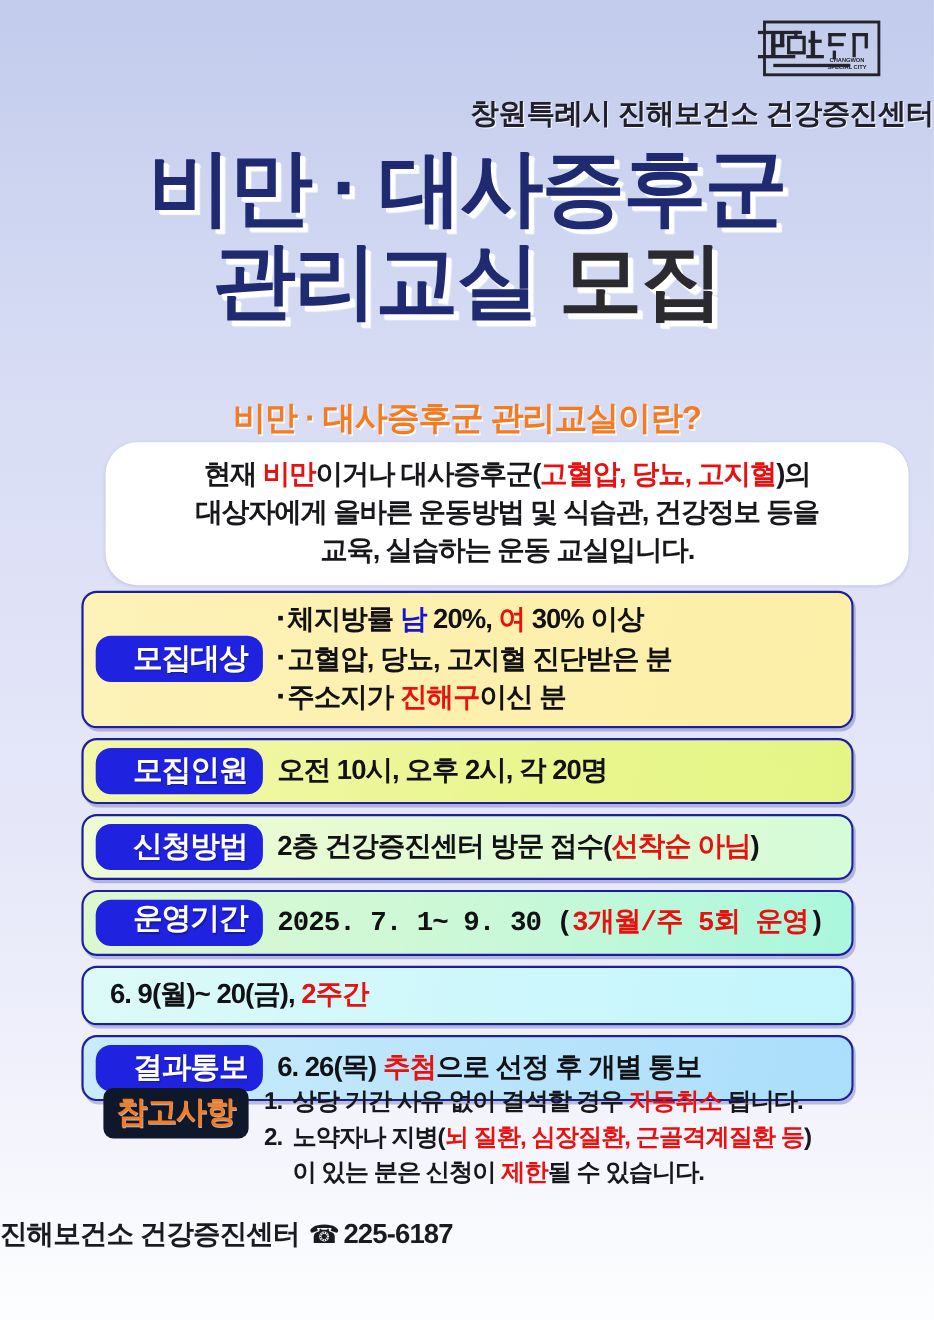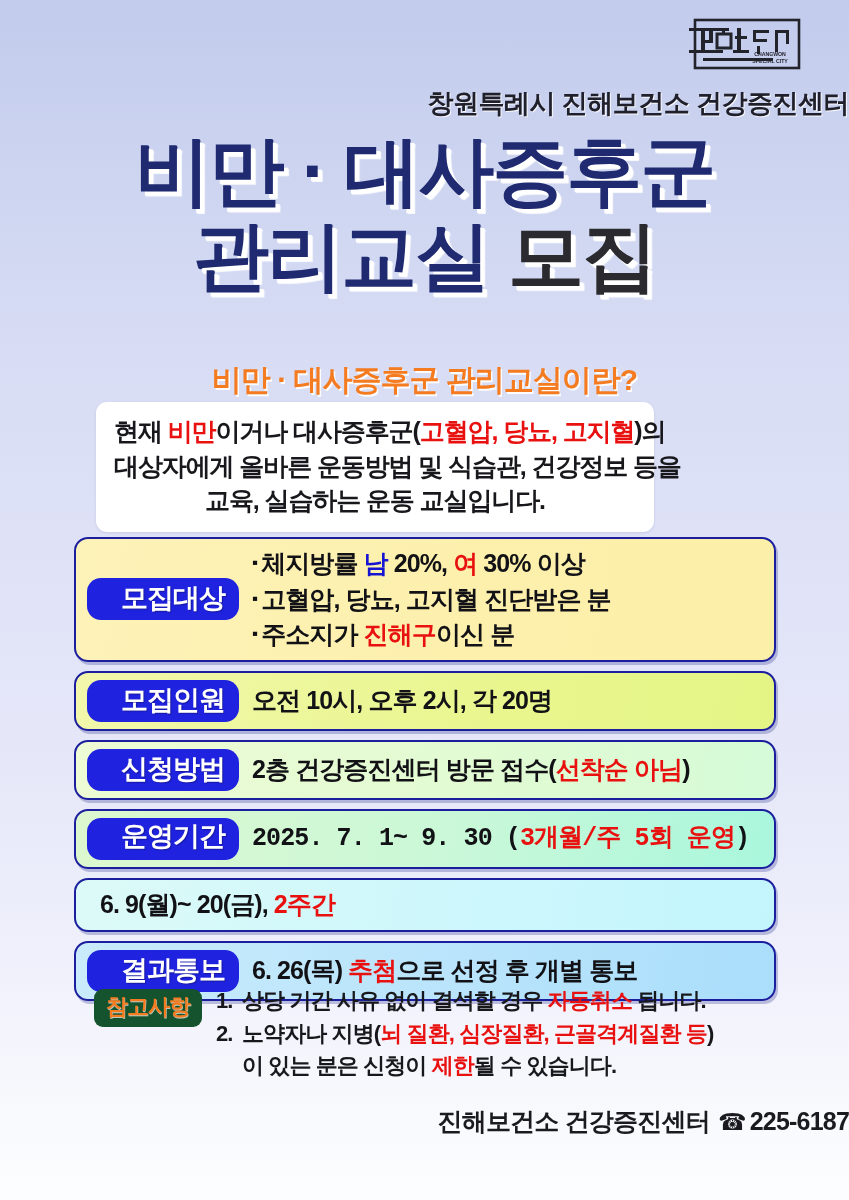--- a/index.html
+++ b/index.html
@@ -64,24 +64,24 @@
     text-align: center;
     font-size: 30px;
     font-weight: 800;
     letter-spacing: -1px;
     color: #f47b20;
     text-shadow: 1.5px 1.5px 0 rgba(255,255,255,.9);
   }
   .intro-box {
     position: absolute;
     top: 402px; left: 96px;
-    width: 558px;
+    width: 730px;
     padding: 12px 18px 14px;
     background: #ffffff;
-    border-radius: 11px;
+    border-radius: 29px;
     text-align: center;
     box-shadow: 0 1px 3px rgba(60,60,110,.14);
   }
   .intro-box p {
     font-size: 25px;
     font-weight: 700;
     letter-spacing: -1.1px;
     line-height: 1.38;
     color: #18181c;
     white-space: nowrap;
@@ -153,23 +153,23 @@
   .notes {
     position: absolute;
     top: 985px; left: 94px;
     width: 690px;
     display: flex;
     align-items: flex-start;
   }
   .notes-label {
     flex: 0 0 auto;
     margin-top: 4px;
-    background: #14532d;
+    background: #0f172a;
     color: #f47b20;
-    font-size: 22px;
+    font-size: 28px;
     font-weight: 800;
     letter-spacing: -1px;
     border-radius: 9px;
     padding: 3px 12px 5px;
     text-shadow: .5px .5px 0 rgba(255,255,255,.7);
   }
   .notes-list {
     flex: 1 1 auto;
     padding-left: 14px;
   }
@@ -183,21 +183,21 @@
     white-space: nowrap;
   }
   .note-num { flex: 0 0 auto; width: 26px; }
   .note-txt { flex: 1 1 auto; }
   .note-cont { padding-left: 26px; }
 
   
   .footer {
     position: absolute;
     top: 1105px; left: 0; right: 0;
-    text-align: right;
+    text-align: left;
     font-size: 25px;
     font-weight: 700;
     letter-spacing: -0.8px;
     color: #1a1a20;
   }
   .footer .tel-icon { font-size: 23px; margin: 0 4px 0 8px; }
 </style>
 </head>
 <body>
 

